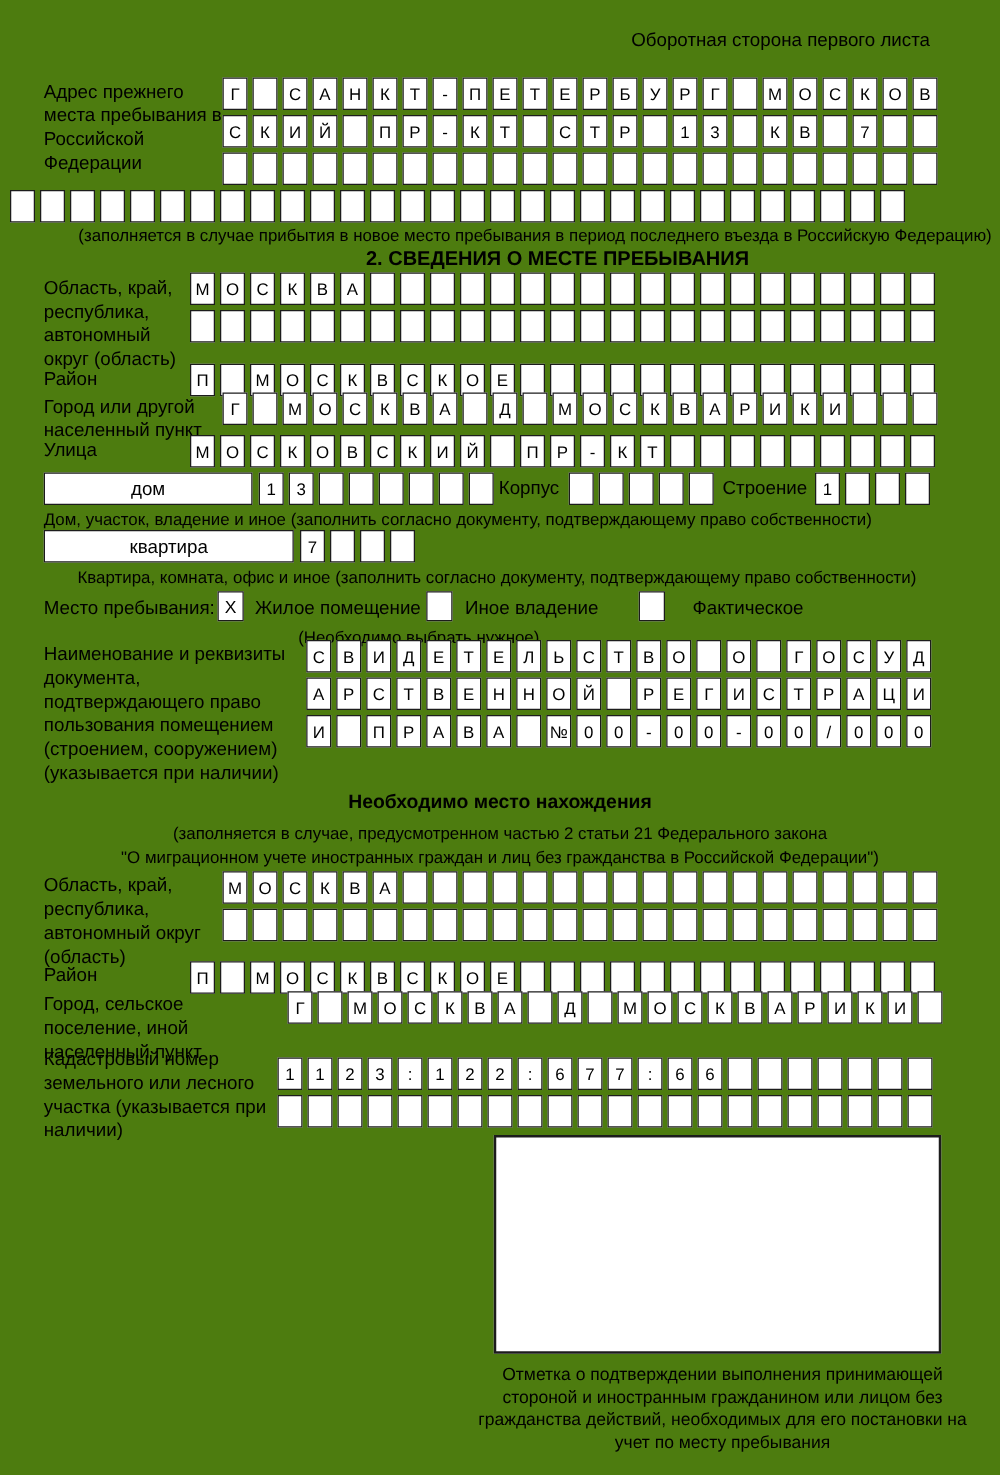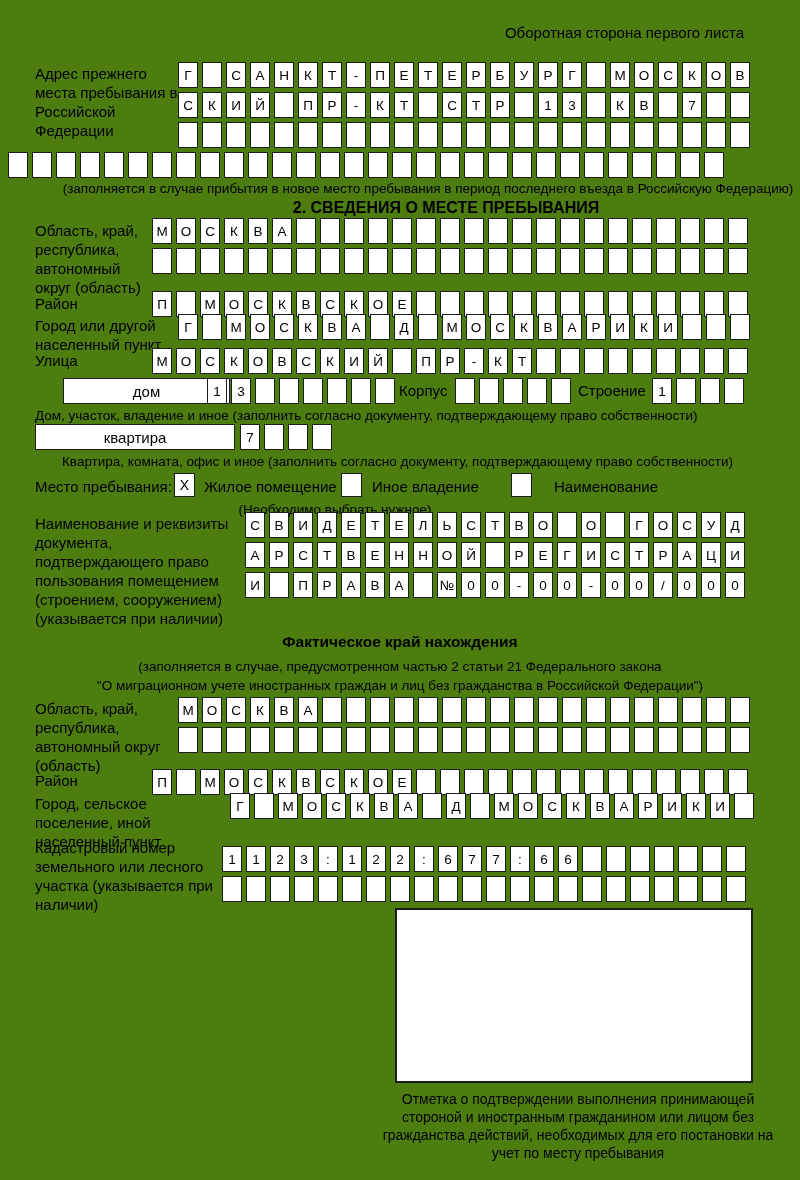--- a/index.html
+++ b/index.html
@@ -287,21 +287,21 @@
       <div class="cell"></div>
       <div class="cell"></div>
       <div class="cell"></div>
       <div class="cell"></div>
       <div class="cell"></div>
       <div class="cell"></div>
       <div class="cell"></div>
       <div class="cell"></div>
     </div>
 
-  <div class="abs wide-box" style="top:378px;left:35px;width:167px;margin-left:28px;">дом</div>
+  <div class="abs wide-box" style="top:378px;left:35px;width:167px;">дом</div>
   <div class="abs cells" style="top:378px;left:207px;">
       <div class="cell">1</div>
       <div class="cell">3</div>
       <div class="cell"></div>
       <div class="cell"></div>
       <div class="cell"></div>
       <div class="cell"></div>
       <div class="cell"></div>
       <div class="cell"></div>
     </div>
@@ -330,21 +330,21 @@
       <div class="cell"></div>
     </div>
   <div class="abs caption" style="top:453px;left:35px;width:740px;margin-left:27px;">Квартира, комната, офис и иное (заполнить согласно документу, подтверждающему право собственности)</div>
 
   <div class="abs label" style="top:477px;left:35px;">Место пребывания:</div>
   <div class="abs checkbox" style="top:473px;left:174px;">X</div>
   <div class="abs label" style="top:477px;left:204px;">Жилое помещение</div>
   <div class="abs checkbox" style="top:473px;left:341px;"></div>
   <div class="abs label" style="top:477px;left:372px;">Иное владение</div>
   <div class="abs checkbox" style="top:473px;left:511px;"></div>
-  <div class="abs label" style="top:477px;left:554px;">Наименование</div>
+  <div class="abs label" style="top:477px;left:554px;">Фактическое</div>
   <div class="abs caption centered" style="top:501px;left:35px;width:600px;">(Необходимо выбрать нужное)</div>
 
   <div class="abs label" style="top:514px;left:35px;width:208px;">Наименование и реквизиты документа, подтверждающего право пользования помещением (строением, сооружением) (указывается при наличии)</div>
   <div class="abs cells" style="top:512px;left:245px;">
       <div class="cell">С</div>
       <div class="cell">В</div>
       <div class="cell">И</div>
       <div class="cell">Д</div>
       <div class="cell">Е</div>
       <div class="cell">Т</div>
@@ -404,21 +404,21 @@
       <div class="cell">0</div>
       <div class="cell">-</div>
       <div class="cell">0</div>
       <div class="cell">0</div>
       <div class="cell">/</div>
       <div class="cell">0</div>
       <div class="cell">0</div>
       <div class="cell">0</div>
     </div>
 
-  <div class="abs subtitle" style="top:633px;left:0;">Фактическое край нахождения</div>
+  <div class="abs subtitle" style="top:633px;left:0;">Необходимо место нахождения</div>
   <div class="abs caption centered" style="top:658px;left:0;width:800px;">(заполняется в случае, предусмотренном частью 2 статьи 21 Федерального закона</div>
   <div class="abs caption centered" style="top:677px;left:0;width:800px;">"О миграционном учете иностранных граждан и лиц без гражданства в Российской Федерации")</div>
 
   <div class="abs label" style="top:699px;left:35px;width:140px;">Область, край, республика, автономный округ (область)</div>
   <div class="abs cells" style="top:697px;left:178px;">
       <div class="cell">М</div>
       <div class="cell">О</div>
       <div class="cell">С</div>
       <div class="cell">К</div>
       <div class="cell">В</div>

